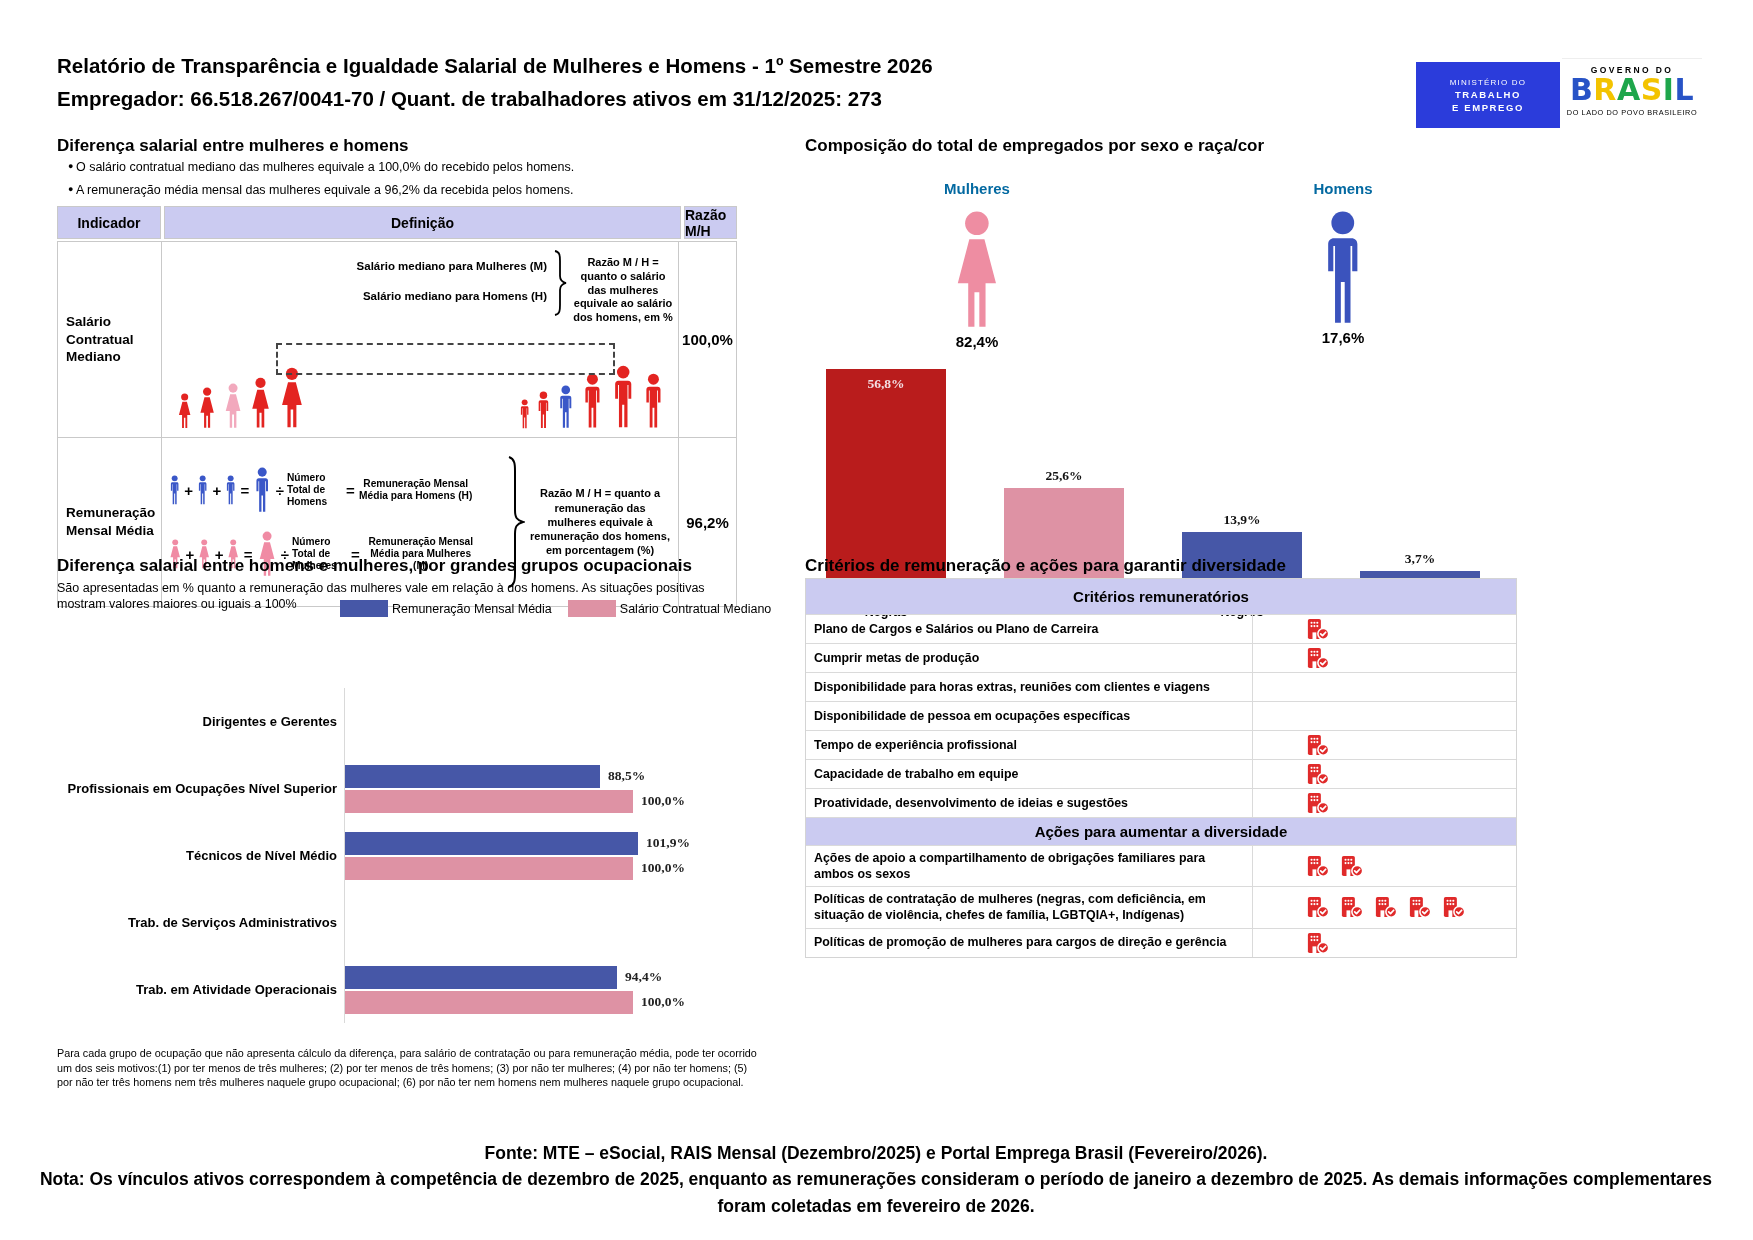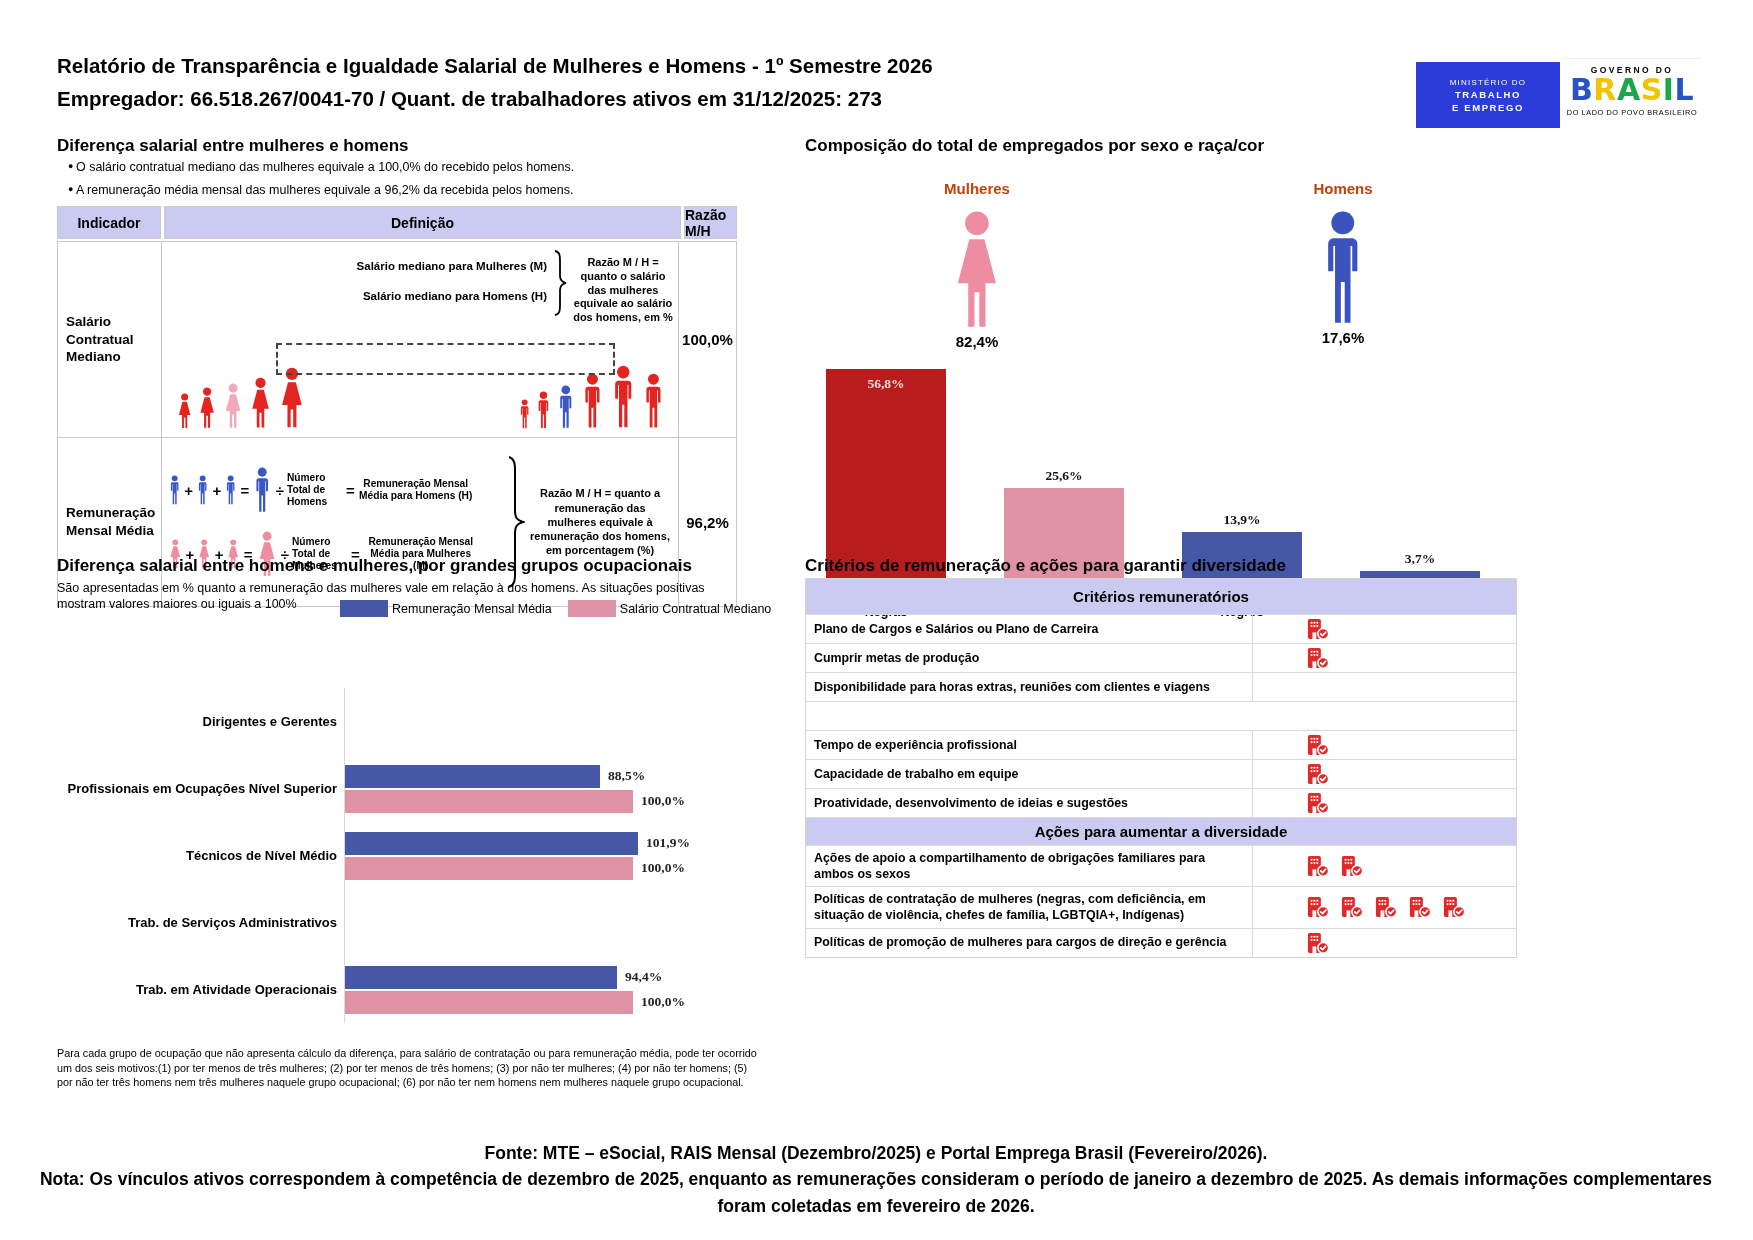--- a/index.html
+++ b/index.html
@@ -63,21 +63,21 @@
   .occ-cat{width:280px;text-align:right;font-weight:bold;font-size:13px;padding-right:7px;flex:0 0 280px;}
   .occ-bars{flex:1;border-left:1px solid #d9d9d9;align-self:stretch;display:flex;flex-direction:column;justify-content:center;gap:2px;}
   .occ-line{height:23px;display:flex;align-items:center;}
   .occ-bar{height:23px;}
   .occ-val{font-family:"Liberation Serif",serif;font-size:13.5px;font-weight:bold;margin-left:8px;color:#222;}
   .occ-note{position:absolute;left:57px;top:1046px;width:708px;font-size:10.8px;line-height:1.35;}
   
   .comp-title{position:absolute;left:805px;top:136px;font-size:17px;font-weight:bold;}
   .comp-person{position:absolute;top:180px;width:150px;text-align:center;}
   .cp-woman{left:902px;} .cp-man{left:1268px;}
-  .cp-label{font-size:15px;font-weight:bold;color:#c2410c;margin-bottom:13px;}
+  .cp-label{font-size:15px;font-weight:bold;color:#0369a1;margin-bottom:13px;}
   .cp-pct{font-size:15px;font-weight:bold;margin-top:3px;}
   .comp-bars{position:absolute;left:815px;top:363px;width:667px;height:222px;display:flex;align-items:flex-end;
              gap:58px;border-bottom:2px solid #222;padding-left:11px;}
   .comp-col{width:120px;display:flex;flex-direction:column;align-items:center;justify-content:flex-end;position:relative;}
   .comp-bar{width:120px;position:relative;}
   .comp-val{font-family:"Liberation Serif",serif;font-size:13.5px;font-weight:bold;margin-bottom:4px;color:#111;}
   .comp-val.inside{position:absolute;top:7px;left:0;right:0;text-align:center;color:#f3dfe4;margin:0;}
   .comp-cats{position:absolute;left:815px;top:591px;width:667px;display:flex;gap:58px;padding-left:11px;}
   .comp-cat{width:120px;text-align:center;font-size:12.5px;font-weight:bold;}
   
@@ -399,20 +399,21 @@
               <circle cx="19" cy="17" r="5.6" fill="#e02a2a" stroke="#fff" stroke-width="1.6"></circle>
               <path d="M16.3 17 l1.9 1.9 3.3-3.5" stroke="#fff" stroke-width="1.8" fill="none" stroke-linecap="round" stroke-linejoin="round"></path>
             </svg>
           </div>
         </div>
         <div class="crit-row">
           <div class="crit-label">Disponibilidade para horas extras, reuniões com clientes e viagens</div>
           <div class="crit-icons"></div>
         </div>
         <div class="crit-row">
+          <div class="crit-label">Disponibilidade de pessoa em ocupações específicas</div>
           <div class="crit-icons"></div>
         </div>
         <div class="crit-row">
           <div class="crit-label">Tempo de experiência profissional</div>
           <div class="crit-icons">
             <svg class="bcic" viewBox="0 0 26 24">
               <rect x="3" y="1.5" width="13.5" height="21" rx="1.8" fill="#e02a2a"></rect>
               <circle cx="6.8" cy="5.5" r="1.1" fill="#fff"></circle>
               <circle cx="9.8" cy="5.5" r="1.1" fill="#fff"></circle>
               <circle cx="12.8" cy="5.5" r="1.1" fill="#fff"></circle>

